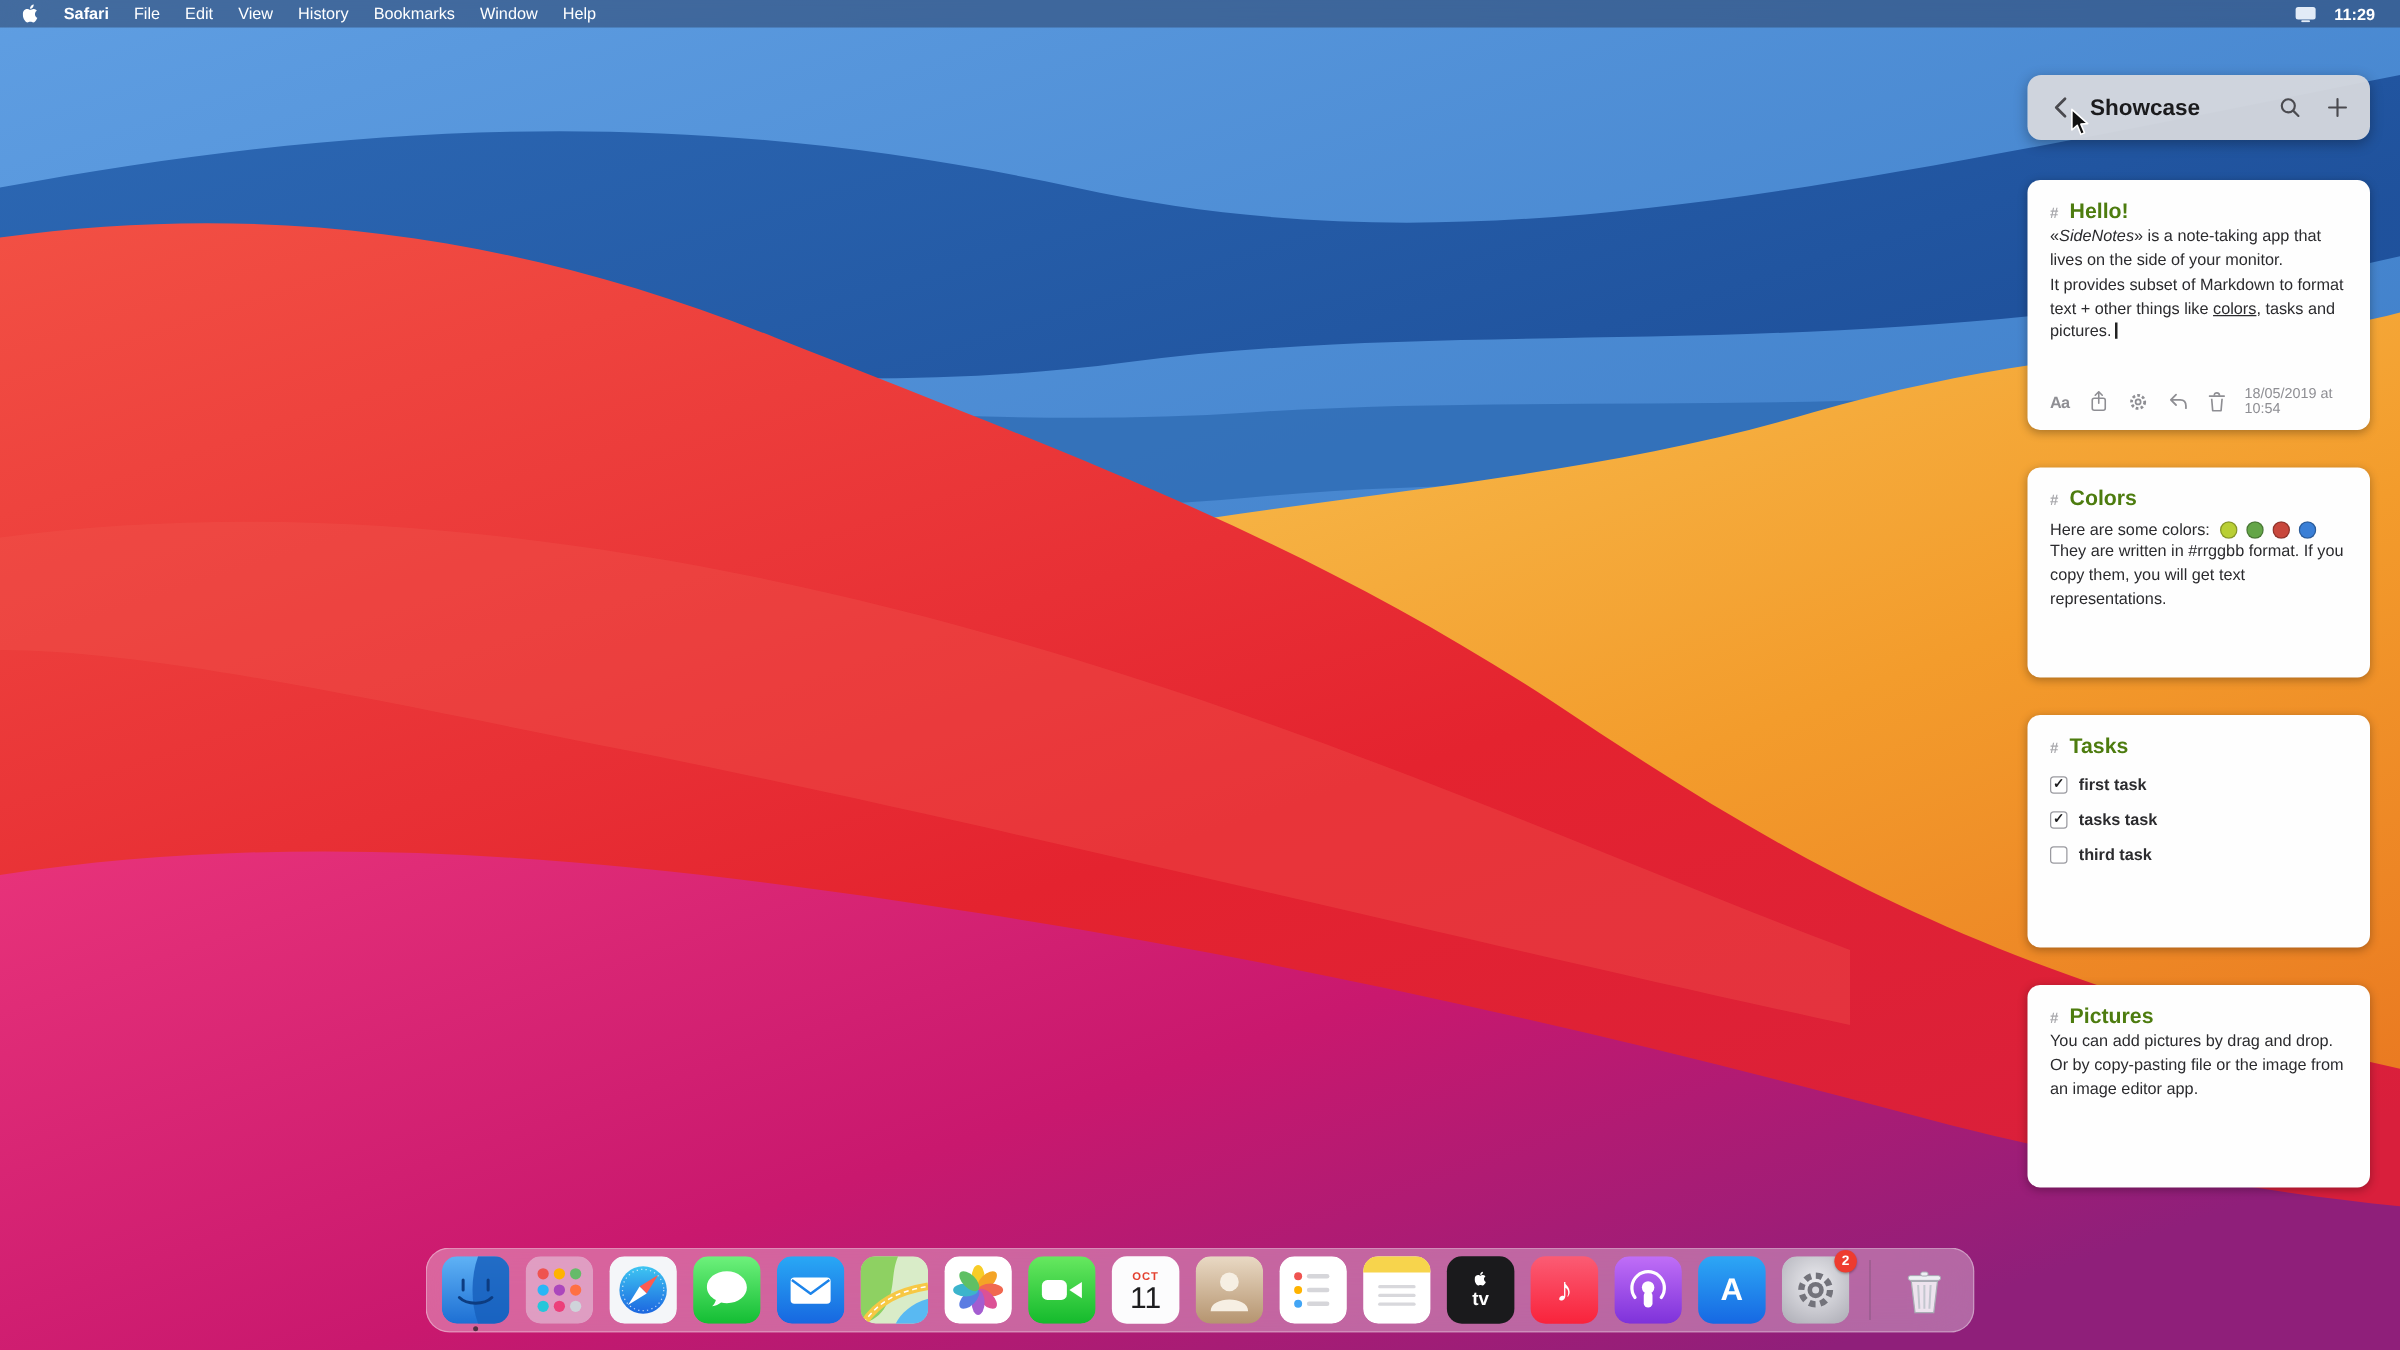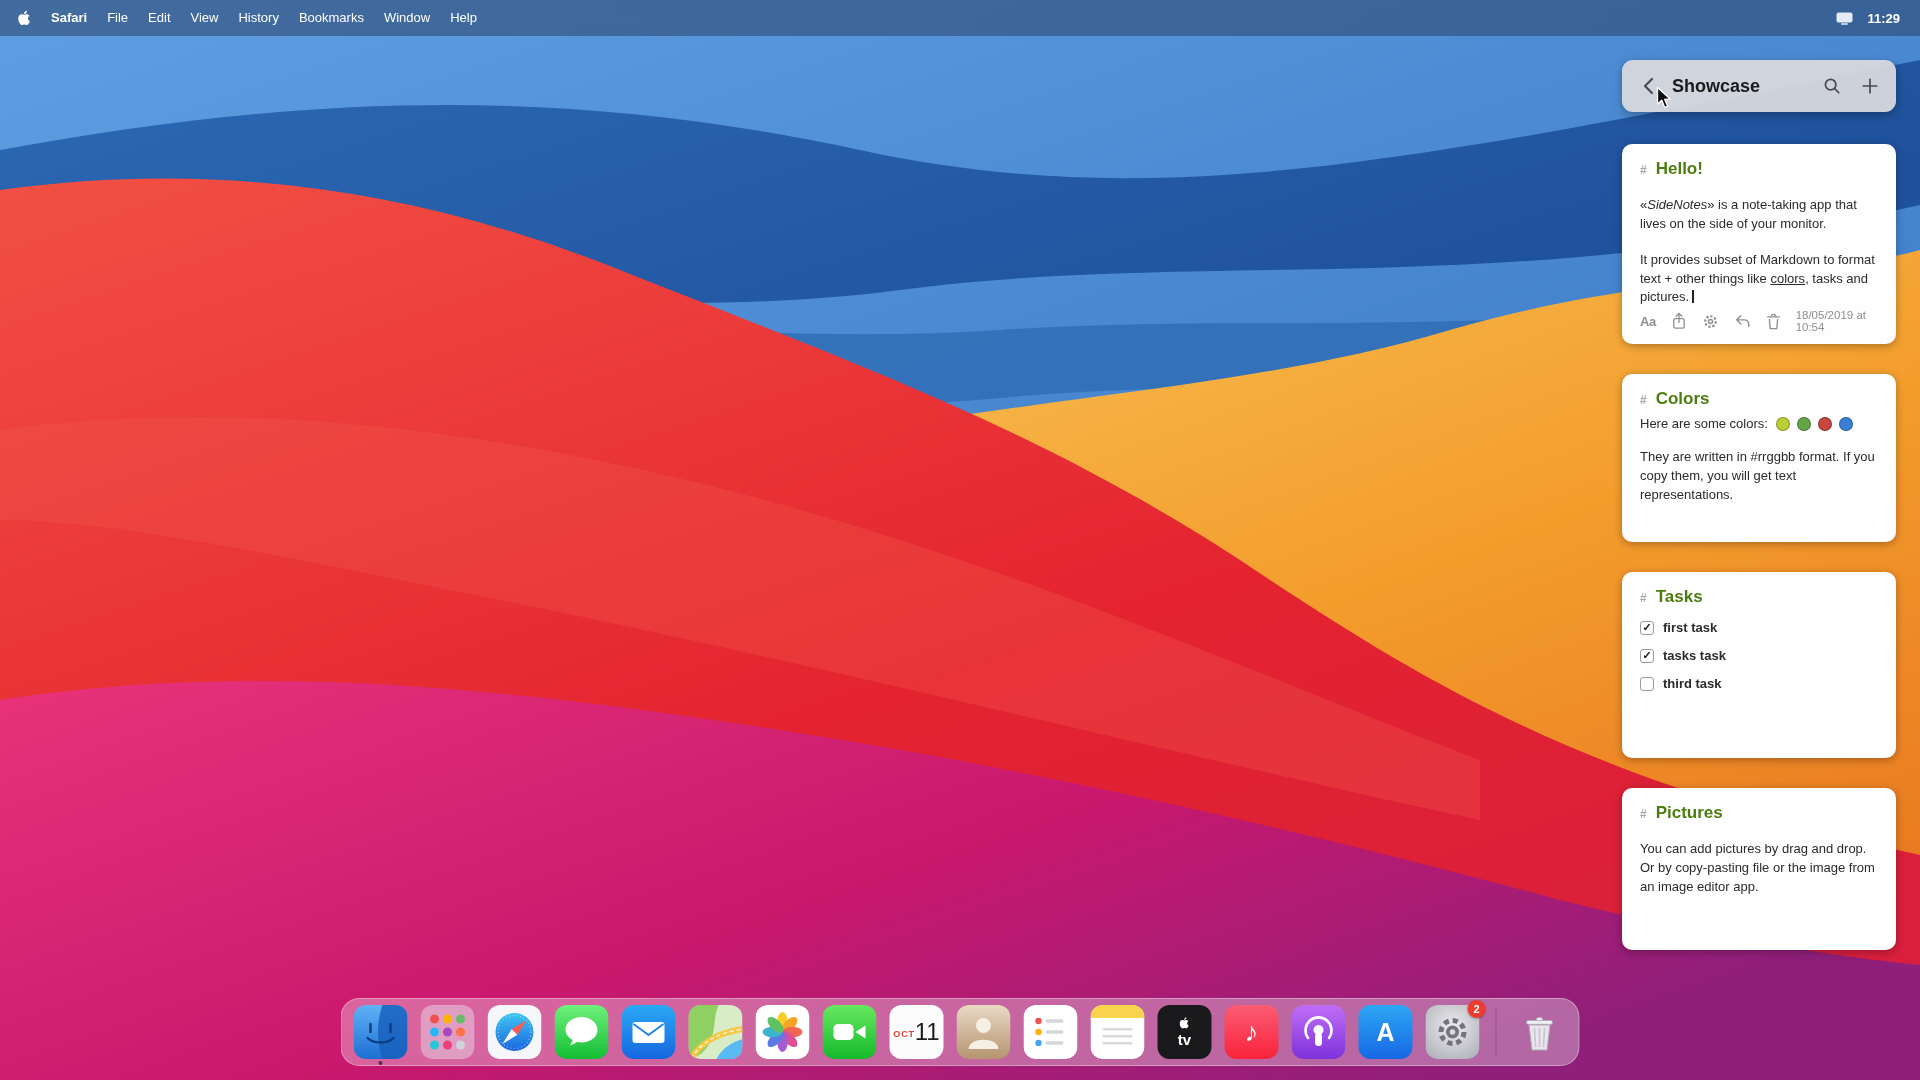--- a/index.html
+++ b/index.html
@@ -1,21 +1,21 @@
 <!DOCTYPE html>
 <html><head>
 <meta charset="utf-8">
 <style>
   * { margin:0; padding:0; box-sizing:border-box; }
   html,body { width:1920px; height:1080px; overflow:hidden; font-family:"Liberation Sans", sans-serif; background:#2f4f8f; }
   .wallpaper { position:absolute; inset:0; z-index:0; }
   .wallpaper svg { display:block; width:1920px; height:1080px; }
 
   
-  .menubar { position:absolute; top:0; left:0; right:0; height:36px; z-index:30;
+  .menubar { position:absolute; top:0; left:0; right:0; height:22px; z-index:30;
     display:flex; align-items:center; padding:0 14px;
     background:rgba(44,66,104,0.55); backdrop-filter:blur(18px); -webkit-backdrop-filter:blur(18px);
     color:#fff; font-size:13px; }
   .menubar .apple { display:flex; align-items:center; padding:0 10px 0 4px; }
   .menu-item { padding:0 10px; line-height:24px; }
   .menu-item.appname { font-weight:700; }
   .menubar-right { margin-left:auto; display:flex; align-items:center; gap:14px; padding-right:6px; }
   .menubar-time { font-weight:600; }
 
   
@@ -25,21 +25,21 @@
   .panel-title { font-size:18px; font-weight:700; color:#1b1b1d; margin-left:12px; }
   .hbtn { display:flex; align-items:center; justify-content:center; width:24px; height:24px; cursor:default; }
   .panel-header .spacer { flex:1; }
   .panel-header .hbtn + .hbtn { margin-left:14px; }
 
   .card { background:#fefefe; border-radius:10px; box-shadow:0 2px 8px rgba(0,0,0,0.30);
     padding:15px 18px 14px; margin-bottom:30px; position:relative; }
   .card-head { display:flex; align-items:baseline; }
   .card-hash { font-size:12px; font-weight:600; color:#a9a9ad; margin-right:9px; }
   .card-title { font-size:17px; font-weight:700; color:#4d7c0f; }
-  .card p { margin-top:17px; font-size:13px; line-height:1.45; color:#2b2b2e; }
+  .card p { margin-top:1px; font-size:13px; line-height:1.45; color:#2b2b2e; }
   .em { font-style:italic; }
   .ul { text-decoration:underline; }
   .caret { display:inline-block; width:1.5px; height:13px; background:#222; vertical-align:-2px; margin-left:3px; }
 
   .note-hello { height:200px; }
   .note-colors { height:168px; }
   .note-tasks { height:186px; }
   .note-pictures { height:162px; }
 
   .note-toolbar { position:absolute; left:18px; right:13px; bottom:11px; display:flex; align-items:center; gap:15px; }
@@ -62,21 +62,21 @@
 
   
   .dock { position:absolute; left:50%; transform:translateX(-50%); bottom:14px; z-index:30;
     height:68px; display:flex; align-items:center; gap:13px; padding:7px 12px;
     background:rgba(246,246,248,0.34); border:1px solid rgba(255,255,255,0.35); border-radius:19px;
     backdrop-filter:blur(22px); -webkit-backdrop-filter:blur(22px); }
   .dock-icon { width:54px; height:54px; position:relative; flex:0 0 auto; }
   .tile-svg { display:block; width:54px; height:54px; border-radius:12px; }
   .dock-icon.running::after { content:""; position:absolute; left:50%; bottom:-6px; transform:translateX(-50%);
     width:4px; height:4px; border-radius:50%; background:rgba(25,25,28,0.7); }
-  .tile { width:54px; height:54px; border-radius:12px; display:flex; flex-direction:row;
+  .tile { width:54px; height:54px; border-radius:12px; display:flex; flex-direction:column;
     align-items:center; justify-content:center; }
   .tile-cal { background:#fcfcfd; }
   .cal-month { color:#e3402f; font-size:9px; font-weight:700; letter-spacing:0.8px; margin-top:3px; }
   .cal-day { color:#1d1d1f; font-size:24px; font-weight:400; line-height:1.05; }
   .tile-tv { background:#1a1a1c; flex-direction:column; gap:2px; }
   .tv-label { color:#fff; font-weight:700; font-size:15px; }
   .tile-music { background:linear-gradient(180deg,#fb5c74,#f9233b); }
   .music-glyph { color:#fff; font-size:27px; line-height:1; }
   .tile-appstore { background:linear-gradient(180deg,#2da7f5,#1668e3); }
   .appstore-glyph { color:#fff; font-size:25px; font-weight:700; }

